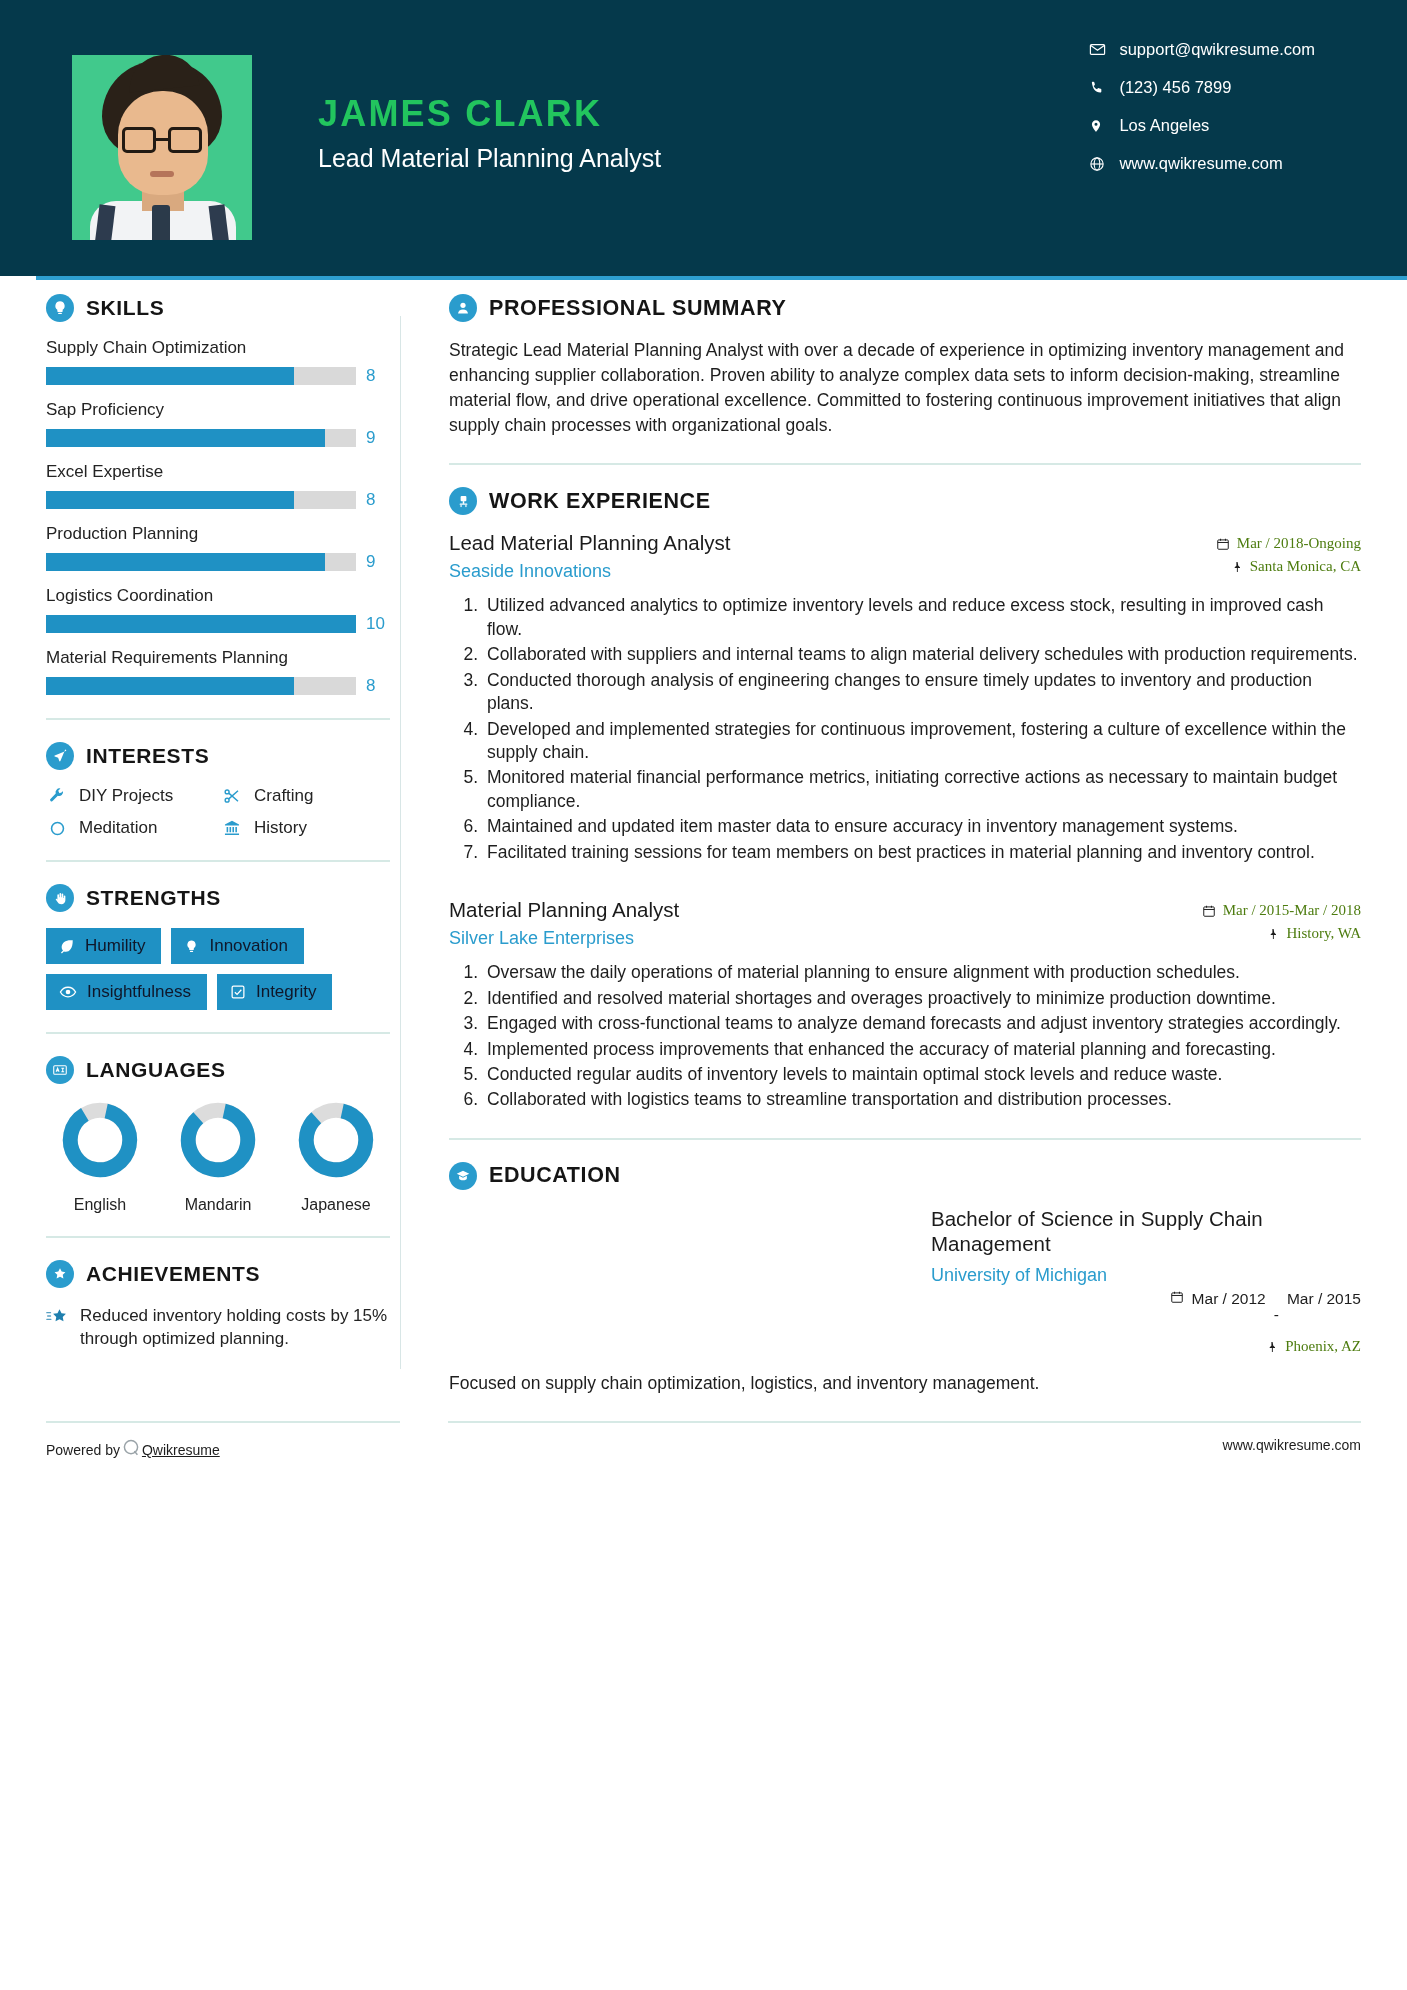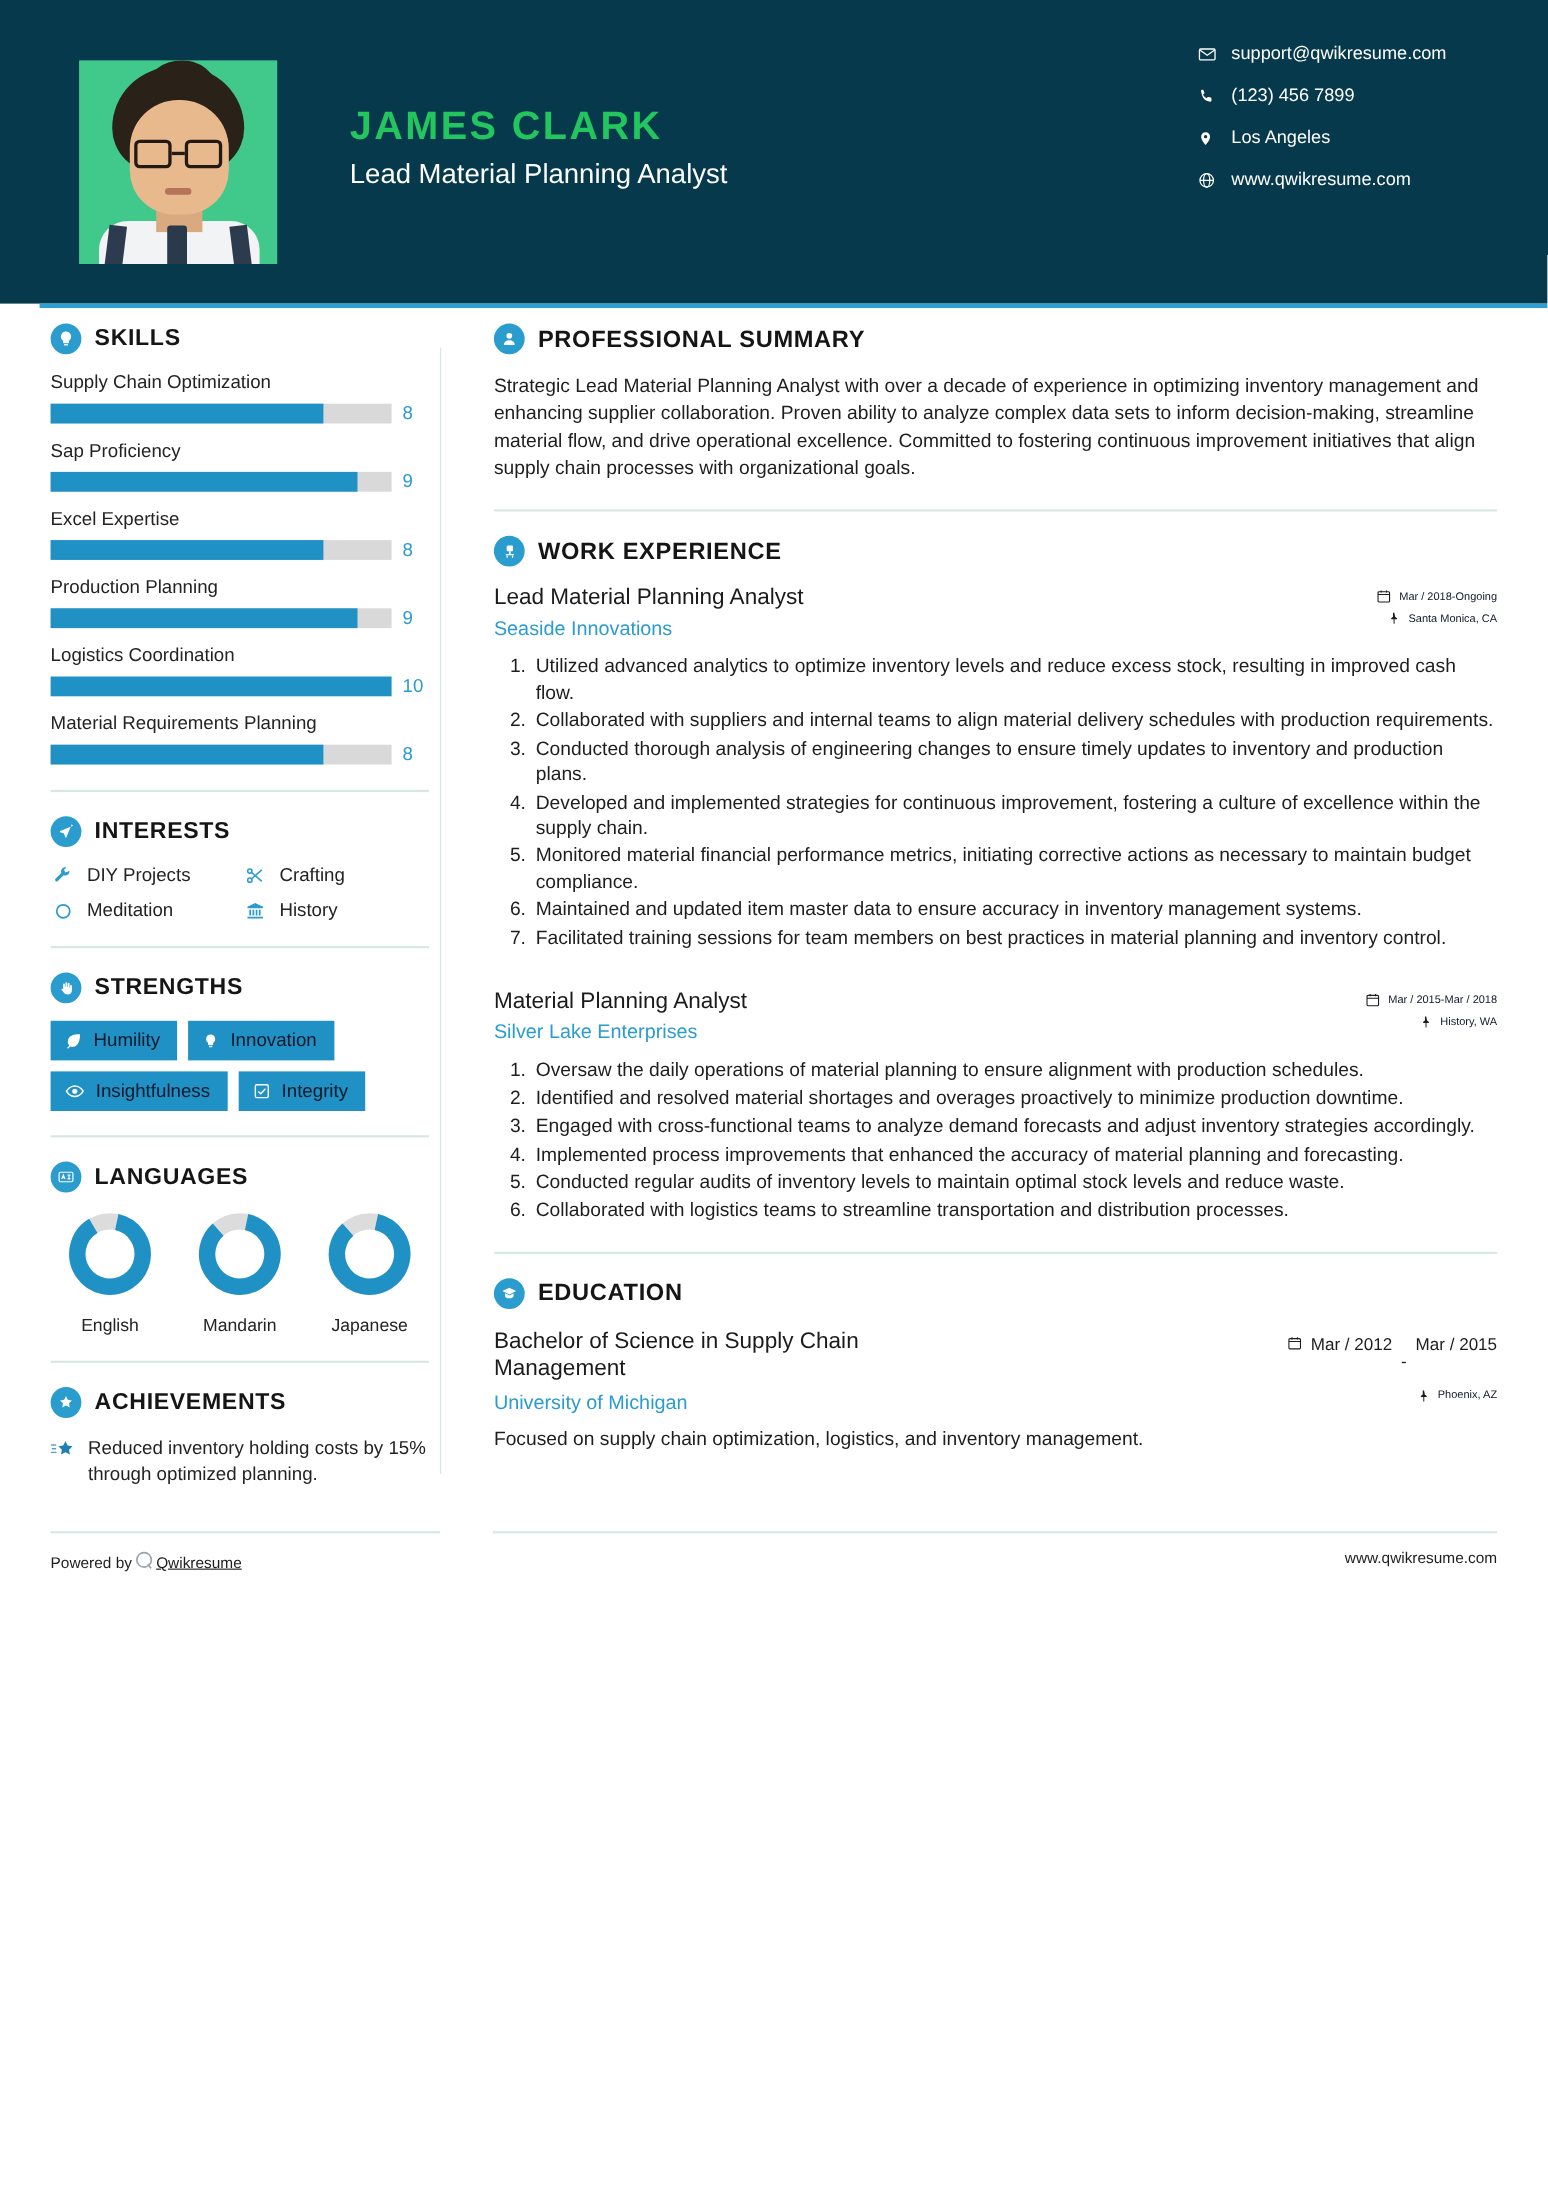--- a/index.html
+++ b/index.html
@@ -111,26 +111,26 @@
   
   .summary { font-size: 17.5px; line-height: 1.42; color:#1e1e1e; }
   .hr-right { height: 2px; background: #d6e9e5; margin: 26px 0 22px 0; }
 
   .job { margin-bottom: 8px; }
   .job-top { display:flex; justify-content: space-between; align-items: flex-start; }
   .job-left { }
   .job-title { font-size: 20.5px; color:#1b1b1b; font-weight: 400; }
   .job-org { font-size: 18px; color:#2a9ccd; margin-top: 6px; }
   .job-meta { text-align: right; padding-top: 4px; }
-  .meta-row { display:flex; align-items:center; justify-content:flex-end; gap: 7px; font-size: 10px; color:#0f172a; margin-bottom: 6px; white-space: nowrap;}
+  .meta-row { display:flex; align-items:center; justify-content:flex-end; gap: 7px; font-size: 15px; color:#4d7c0f; margin-bottom: 6px; white-space: nowrap; font-family: Liberation Serif, serif;}
   .meta-row .mi { display:flex; align-items:center; }
   .job-list { margin: 12px 0 0 0; padding-left: 34px; }
   .job-list li { font-size: 17.5px; line-height: 1.34; color:#1e1e1e; margin-bottom: 2px; padding-left: 4px; }
 
-  .edu-top { display:flex; justify-content: space-between; align-items: center; }
+  .edu-top { display:flex; justify-content: space-between; align-items: flex-end; flex-direction: column; }
   .edu-deg { font-size: 20.5px; color:#1b1b1b; max-width: 430px; line-height:1.25; }
   .edu-org { font-size: 18px; color:#2a9ccd; margin-top: 8px; }
   .edu-desc { font-size: 17.5px; color:#1e1e1e; margin-top: 10px; line-height:1.38; }
   .edu-dates { display:flex; align-items:flex-start; gap: 8px; font-size: 15.5px; color:#1d1d1d; }
   .edu-date-b { text-align:center; line-height:1.2;}
   .edu-dash { padding-top: 16px; }
 
   
   .footer { display:flex; padding: 0 46px; margin-top: 26px; align-items: flex-start; }
   .f-left { width: 354px; }

